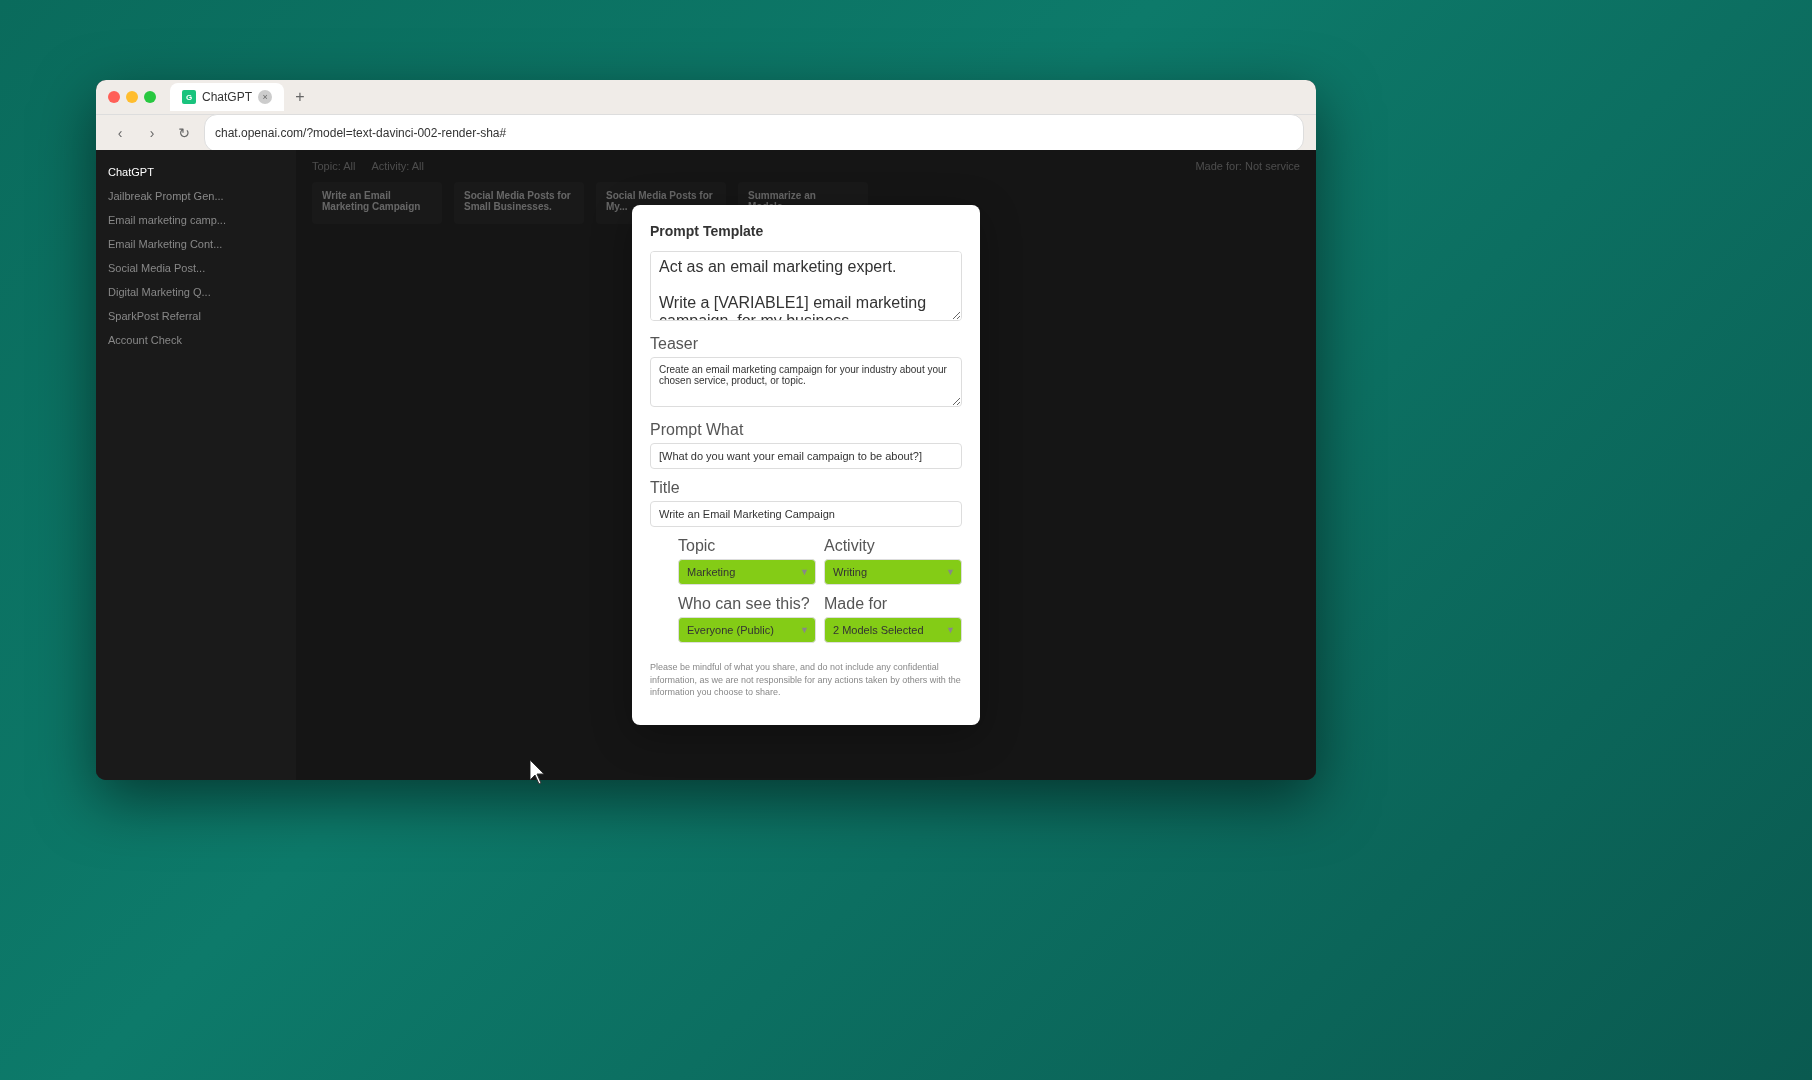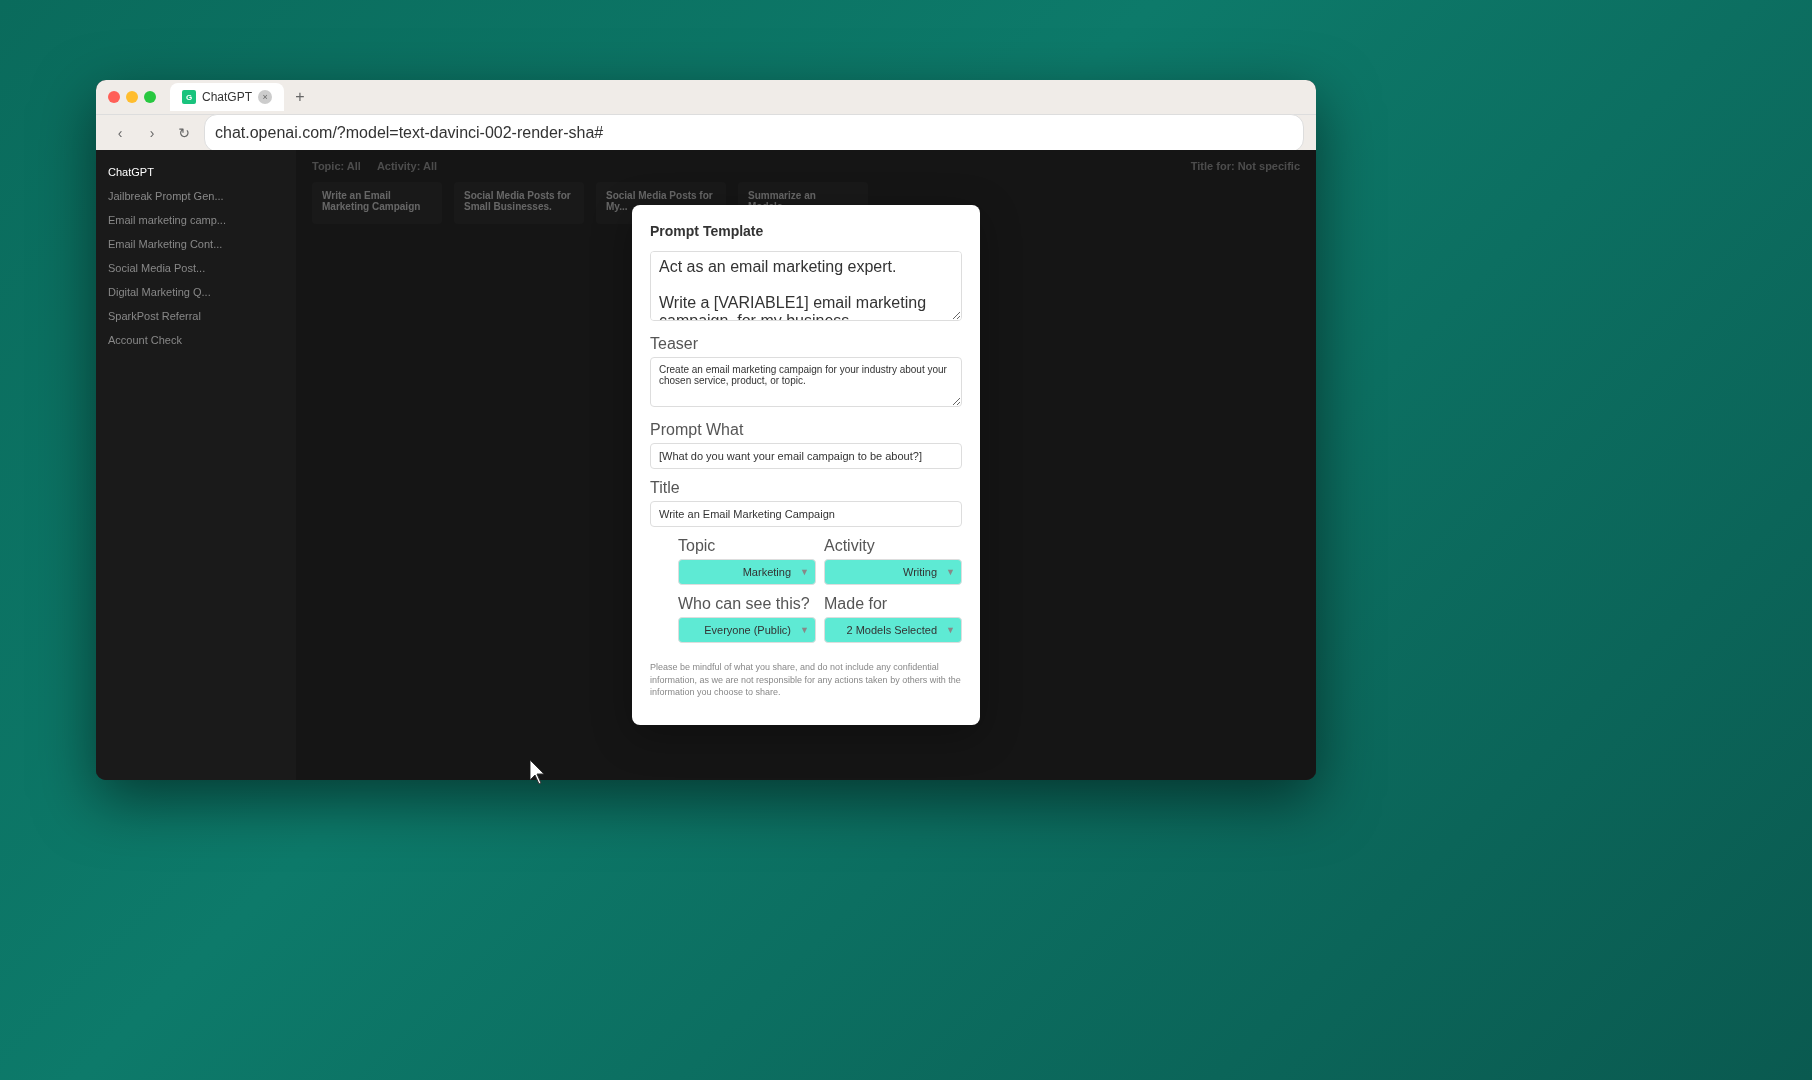--- a/index.html
+++ b/index.html
@@ -131,21 +131,21 @@
     }
 
     .address-bar {
       flex: 1;
       height: 38px;
       background: white;
       border-radius: 13px;
       display: flex;
       align-items: center;
       padding: 0 10px;
-      font-size: 16px;
+      font-size: 12px;
       color: #333;
       border: 1px solid #ddd;
     }
 
     
     .browser-content {
       background: #2a2a2a;
       height: calc(700px - 70px);
       display: flex;
       position: relative;
@@ -260,23 +260,22 @@
     .form-select {
       width: 100%;
       border: 1px solid #ddd;
       border-radius: 4px;
       padding: 6px 24px 6px 8px;
       font-size: 11px;
       color: #333;
       font-family: inherit;
       outline: none;
       appearance: none;
-      background: #5eead4;
+      background: #84cc16;
       cursor: pointer;
-      text-align: right;
     }
 
     .form-select-arrow {
       position: absolute;
       right: 7px;
       top: 50%;
       transform: translateY(-50%);
       font-size: 9px;
       color: #888;
       pointer-events: none;
@@ -295,21 +294,21 @@
       color: #888;
     }
 
     .bg-filters {
       display: flex;
       gap: 16px;
       margin-bottom: 10px;
       font-size: 11px;
     }
 
-    .bg-filter-label { color: #999; font-weight: bold; }
+    .bg-filter-label { color: #999; }
 
     .bg-rows {
       display: flex;
       gap: 12px;
     }
 
     .bg-card {
       background: #333;
       border-radius: 4px;
       padding: 8px 10px;
@@ -379,21 +378,21 @@
       <div class="sidebar-item">SparkPost Referral</div>
       <div class="sidebar-item">Account Check</div>
     </div>
 
     <div class="main-content">
 
       <div class="bg-table">
         <div class="bg-filters">
           <span class="bg-filter-label">Topic: All</span>
           <span class="bg-filter-label">Activity: All</span>
-          <span class="bg-filter-label" style="margin-left:auto;">Title for: Not specific</span>
+          <span class="bg-filter-label" style="margin-left:auto;">Made for: Not service</span>
         </div>
         <div class="bg-rows">
           <div class="bg-card">
             <div class="bg-card-title">Write an Email Marketing Campaign</div>
           </div>
           <div class="bg-card">
             <div class="bg-card-title">Social Media Posts for Small Businesses.</div>
           </div>
           <div class="bg-card">
             <div class="bg-card-title">Social Media Posts for My...</div>

